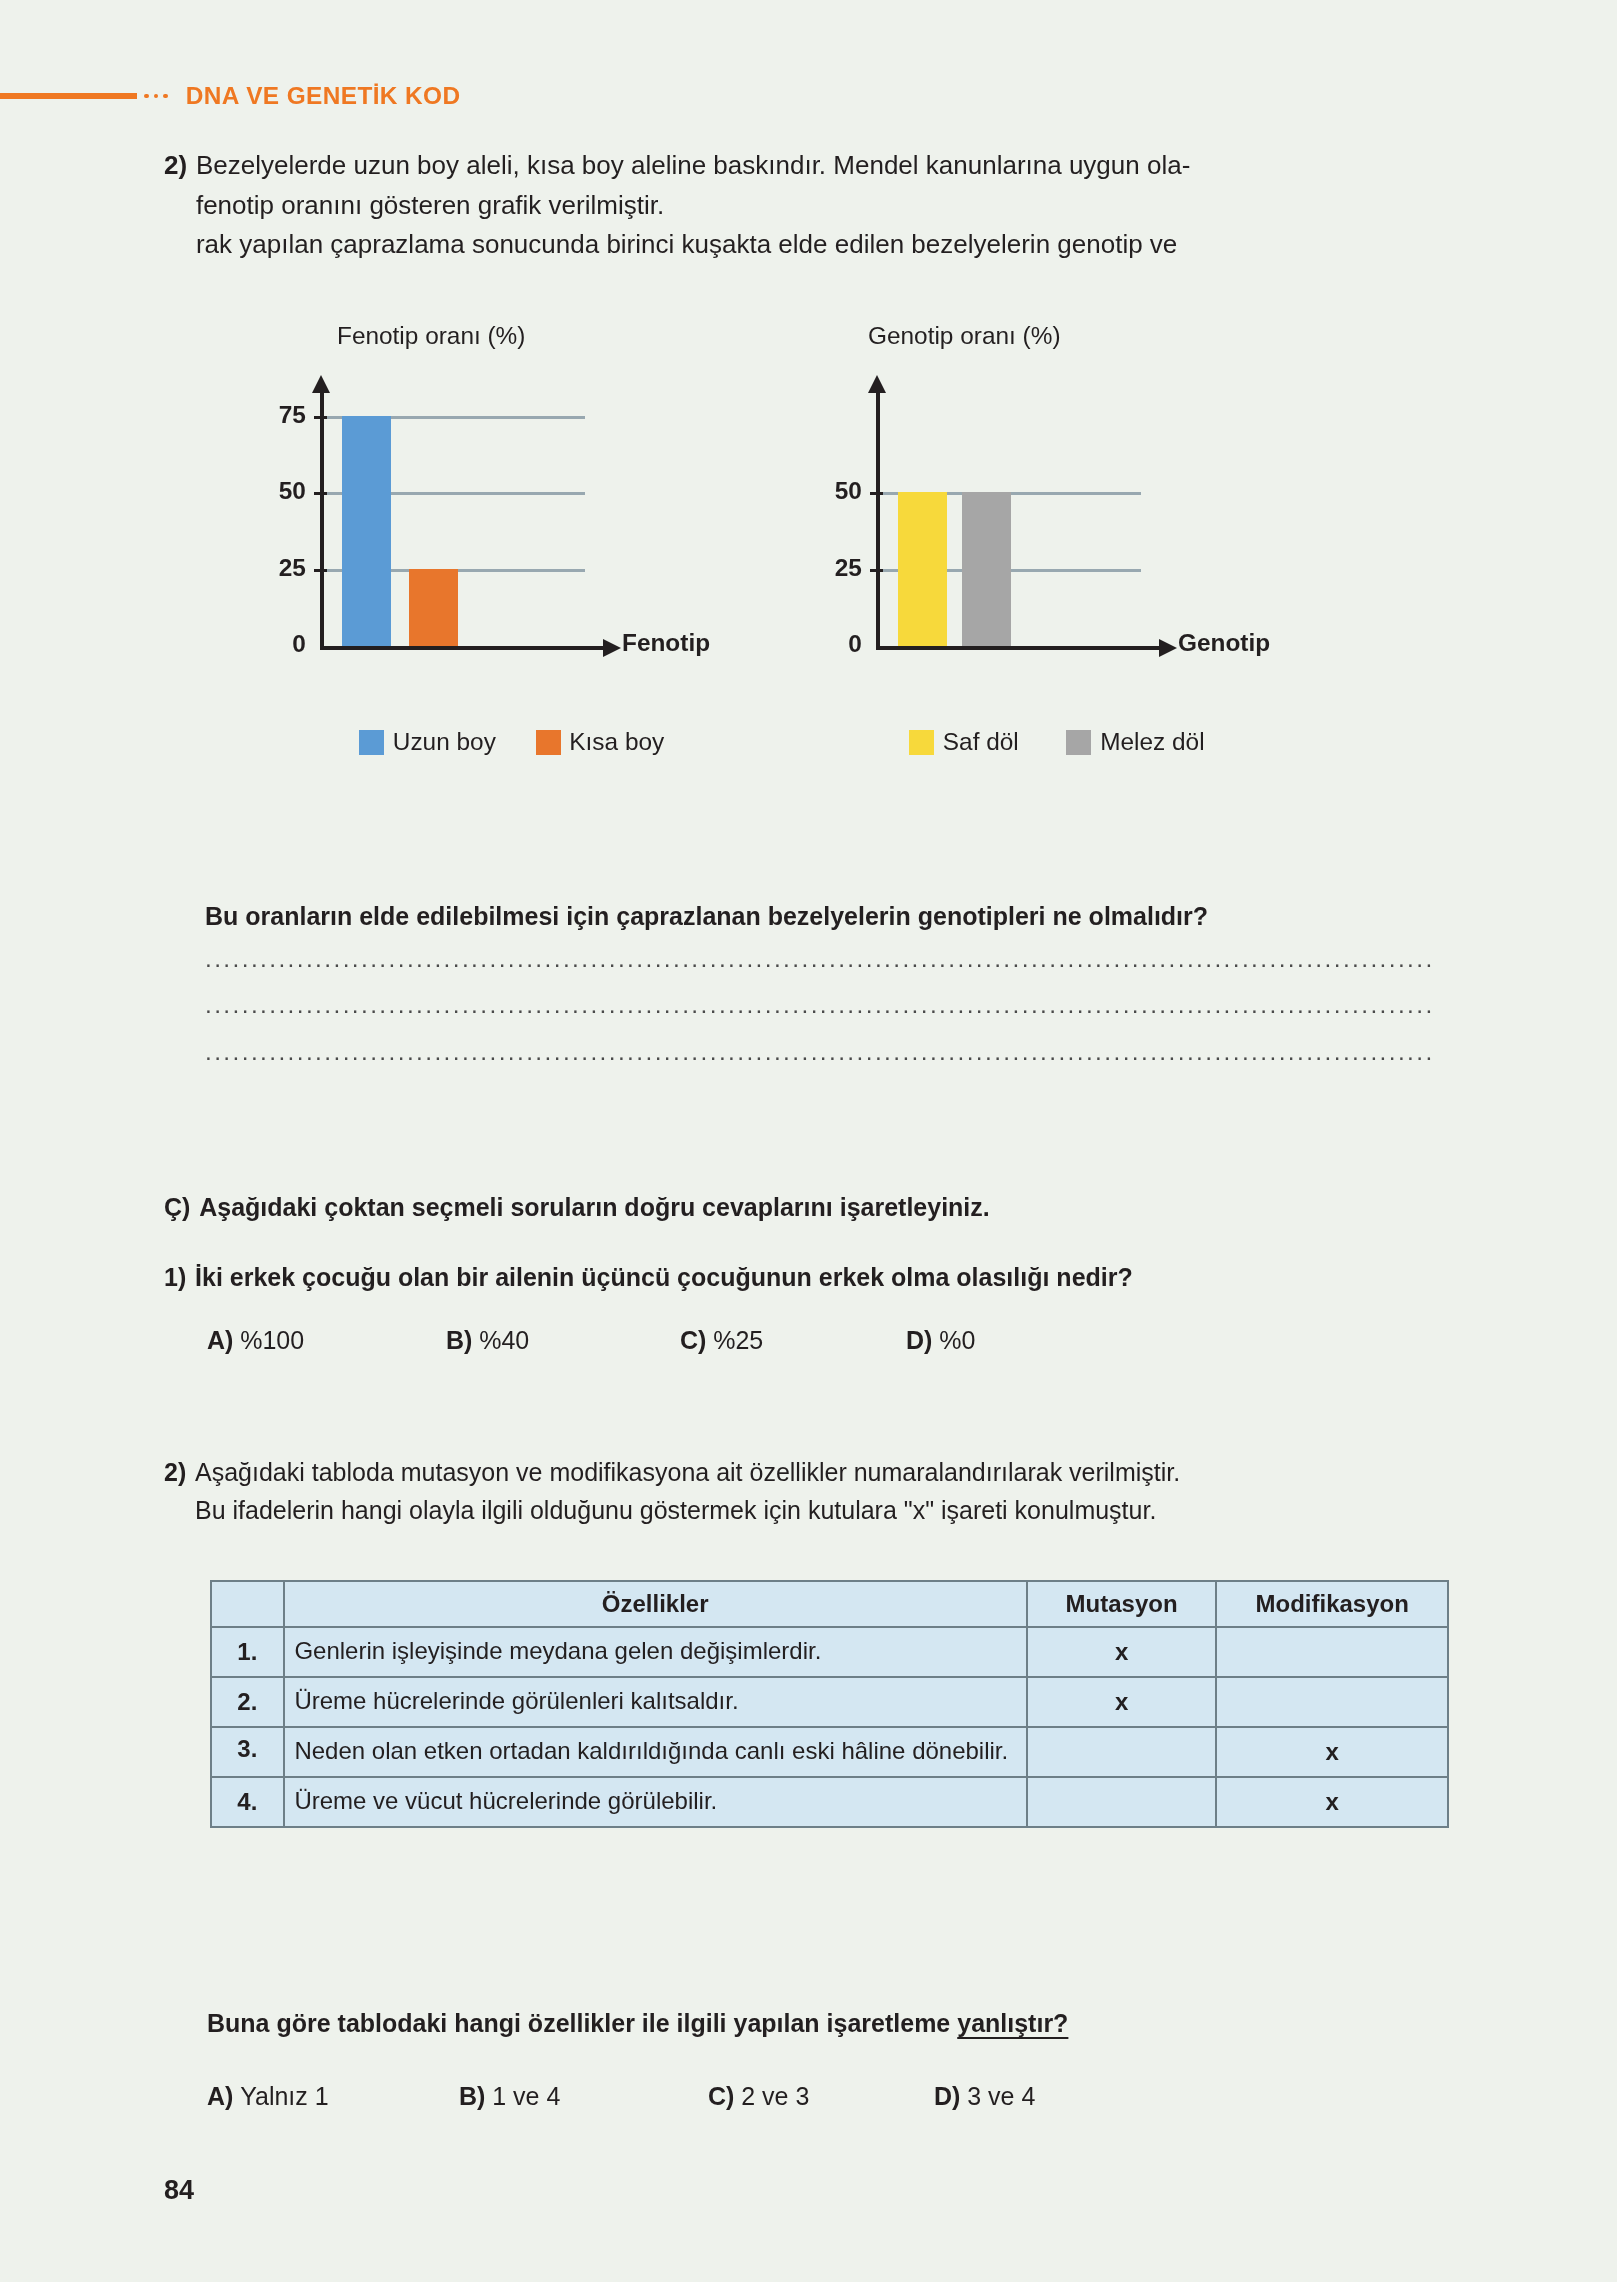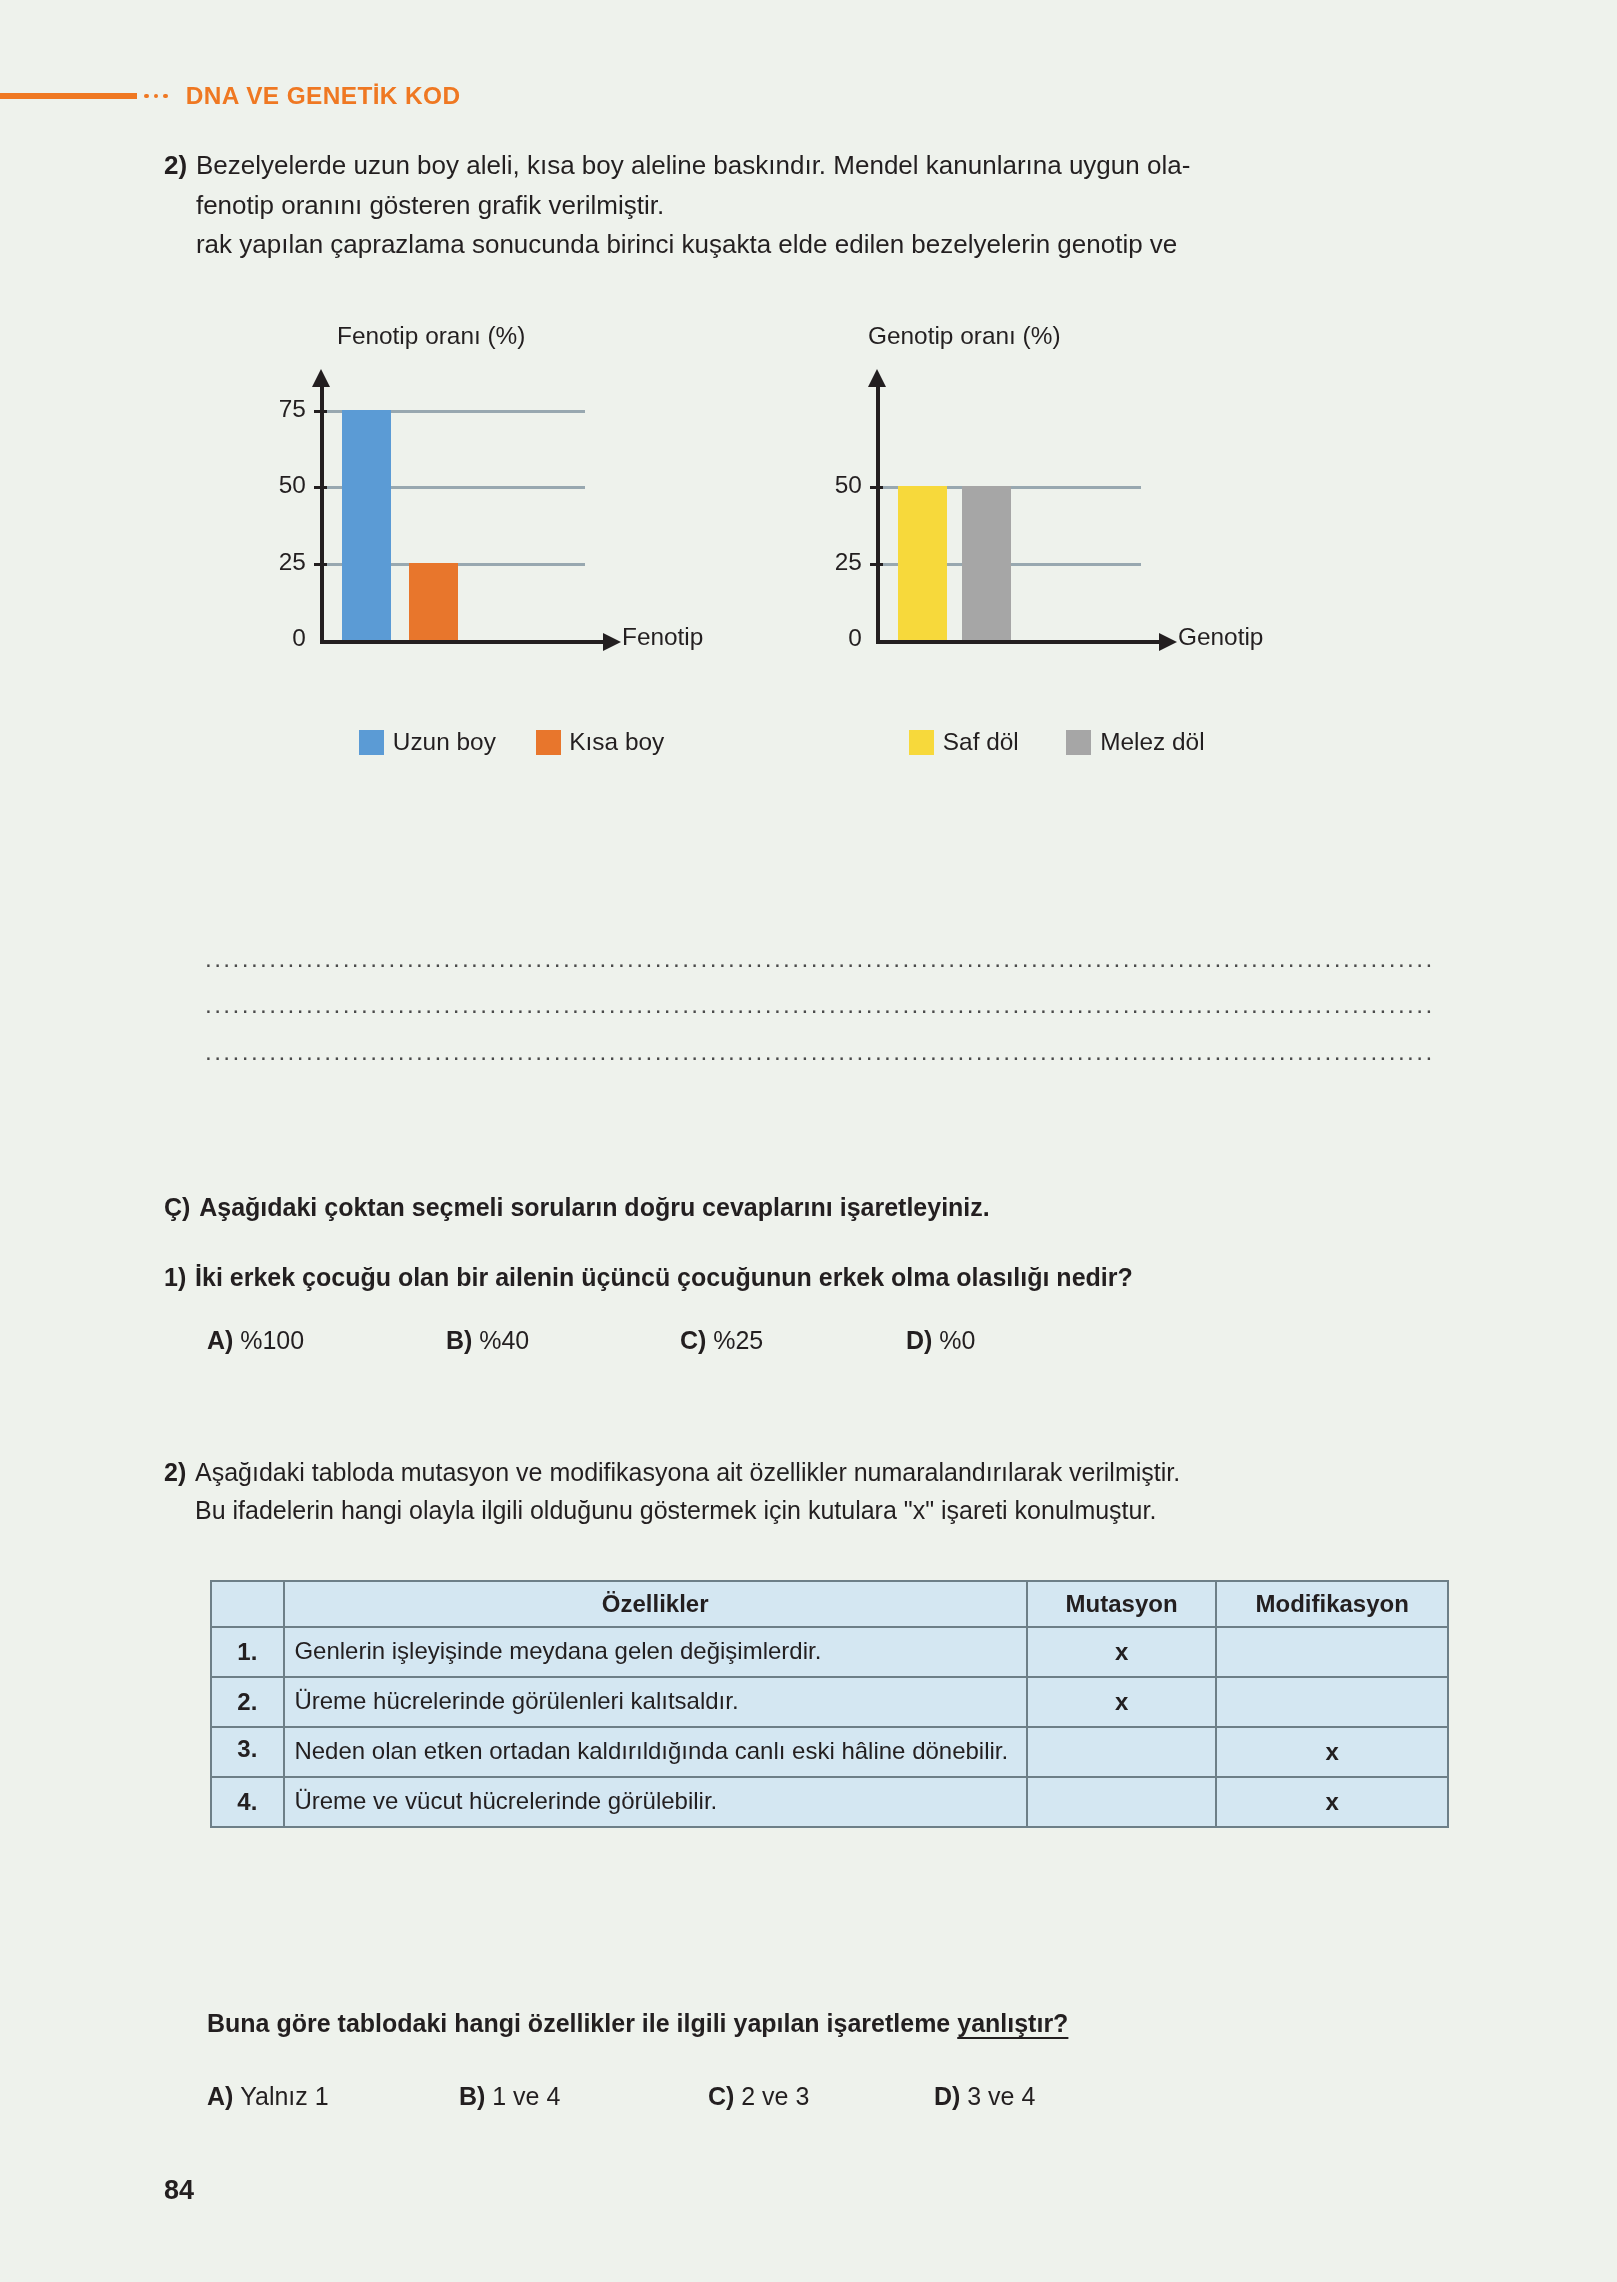--- a/index.html
+++ b/index.html
@@ -34,21 +34,21 @@
 
   
   .charts{position:absolute;left:164px;top:322px;width:1307px;height:546px;}
   .chart{position:absolute;top:0;width:595px;height:546px;}
   .chart.left{left:68px;}
   .chart.right{left:624px;}
   .ctitle{font-size:24.4px;position:absolute;white-space:nowrap;}
   .chart.left .ctitle{left:105px;top:0px;}
   .chart.right .ctitle{left:80px;top:0px;}
 
-  .plot{position:absolute;left:0;top:45px;width:595px;height:341px;}
+  .plot{position:absolute;left:0;top:51px;width:595px;height:341px;font-weight:bold;}
   
   .yaxis{position:absolute;width:3.9px;background:#231f20;}
   .yarrow{position:absolute;width:0;height:0;border-left:9.8px solid transparent;
           border-right:9.8px solid transparent;border-bottom:18.5px solid #231f20;}
   .xaxis{position:absolute;height:3.9px;background:#231f20;}
   .xarrow{position:absolute;width:0;height:0;border-top:9.8px solid transparent;
           border-bottom:9.8px solid transparent;border-left:18.5px solid #231f20;}
   .gridline{position:absolute;height:2.9px;background:#98a8b0;}
   .tick{position:absolute;height:2.9px;width:12.7px;background:#231f20;}
   .ylab{position:absolute;font-size:24.4px;text-align:right;}
@@ -184,20 +184,21 @@
           <span>Saf döl</span>
         </span>
         <span class="item" style="margin-left:35px;">
           <span class="sw" style="background:#a6a6a6;"></span>
           <span>Melez döl</span>
         </span>
       </div>
     </div>
   </div>
 
+  <div class="bold-line" style="position:absolute;left:205px;top:902px;width:1268px;">Bu oranların elde edilebilmesi için çaprazlanan bezelyelerin genotipleri ne olmalıdır?</div>
 
   <div class="dotlines">
     <div class="dotline">......................................................................................................................................</div>
     <div class="dotline">......................................................................................................................................</div>
     <div class="dotline">......................................................................................................................................</div>
   </div>
 
   <div class="q-block bold-line" style="position:absolute;left:164px;top:1188px;width:1297px;">
     <span class="q-num">Ç)</span>
     <span class="q-text">Aşağıdaki çoktan seçmeli soruların doğru cevaplarını işaretleyiniz.</span>

